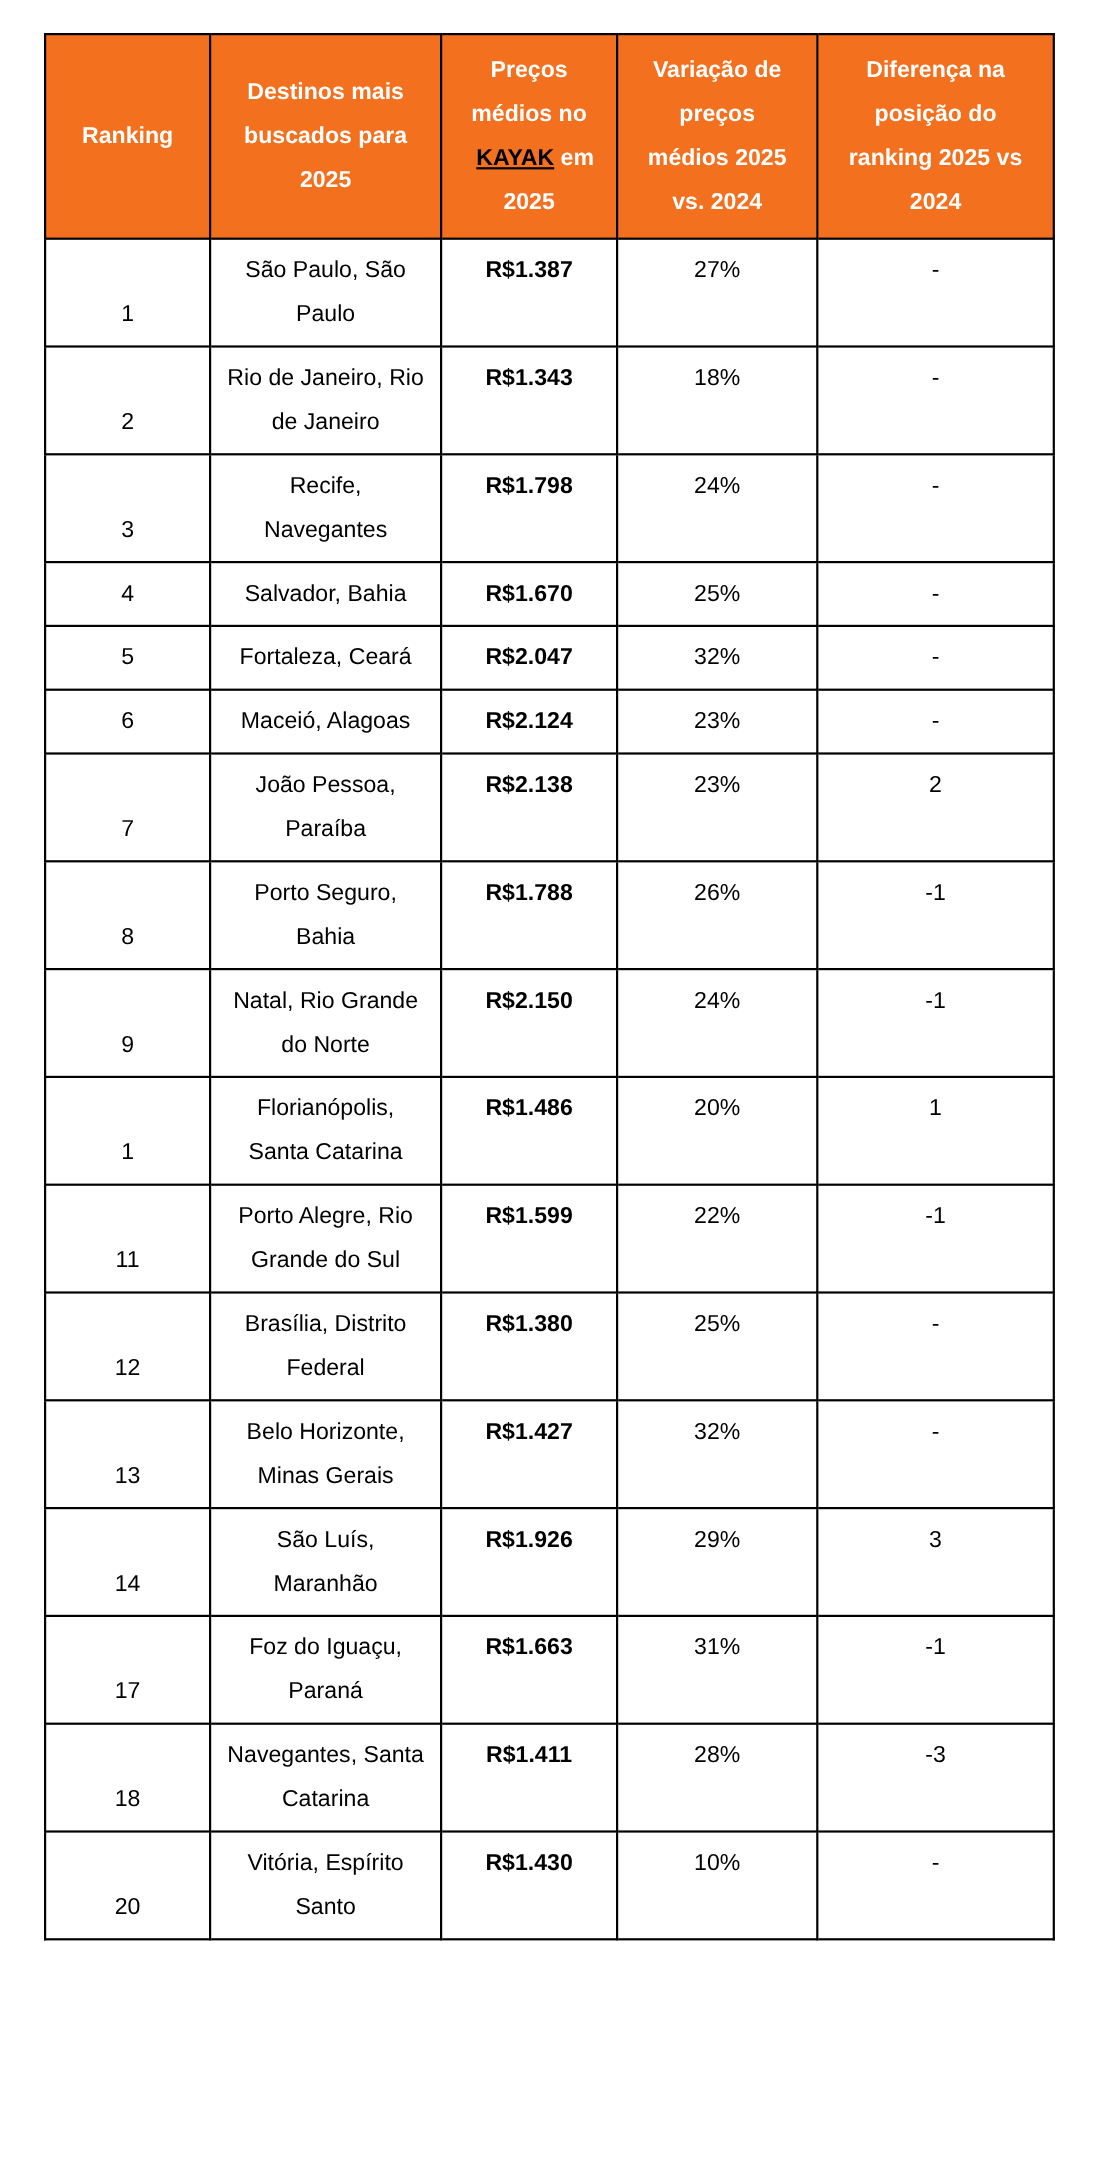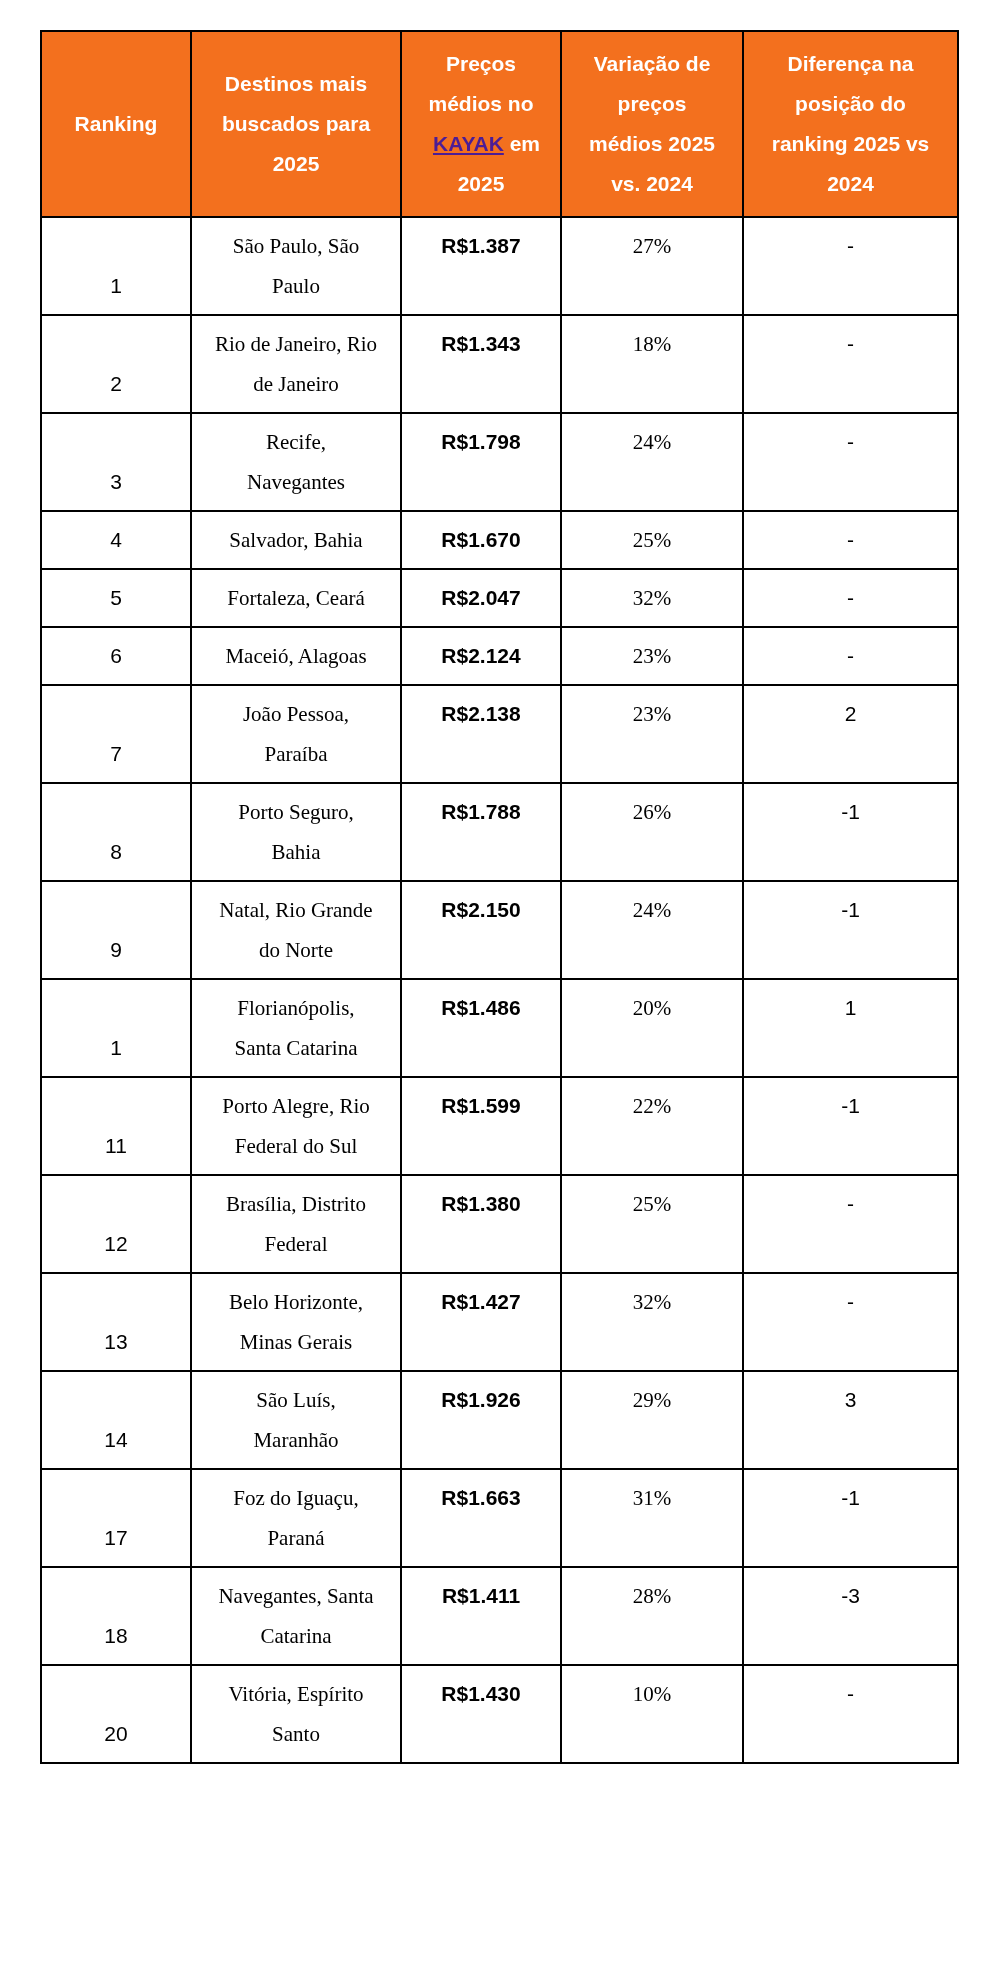--- a/index.html
+++ b/index.html
@@ -32,30 +32,30 @@
   }
   
   tr.head td {
     background: #f3701e;
     color: #ffffff;
     font-weight: bold;
     vertical-align: middle;
     padding: 12px 4px;
   }
   .link {
-    color: #4c1d95;
+    color: #000000;
     text-decoration: underline;
     cursor: pointer;
     padding-left: 11px;
   }
   
   td.rank  { vertical-align: bottom; }
-  td.dest  { vertical-align: top; font-family: Liberation Serif, serif; }
+  td.dest  { vertical-align: top; }
   td.price { vertical-align: top; font-weight: bold; }
-  td.var   { vertical-align: top; font-family: Liberation Serif, serif; }
+  td.var   { vertical-align: top; }
   td.diff  { vertical-align: top; }
 </style>
 </head>
 <body>
 
 <div class="page">
   <table class="rank-table">
     <colgroup>
       <col style="width:150px">
       <col style="width:210px">
@@ -201,21 +201,21 @@
           </td>
       <td class="price">R$1.486</td>
       <td class="var">20%</td>
       <td class="diff">1</td>
     </tr>
 
     <tr>
       <td class="rank">11</td>
       <td class="dest">
             <div>Porto Alegre, Rio</div>
-            <div>Federal do Sul</div>
+            <div>Grande do Sul</div>
           </td>
       <td class="price">R$1.599</td>
       <td class="var">22%</td>
       <td class="diff">-1</td>
     </tr>
 
     <tr>
       <td class="rank">12</td>
       <td class="dest">
             <div>Brasília, Distrito</div>

